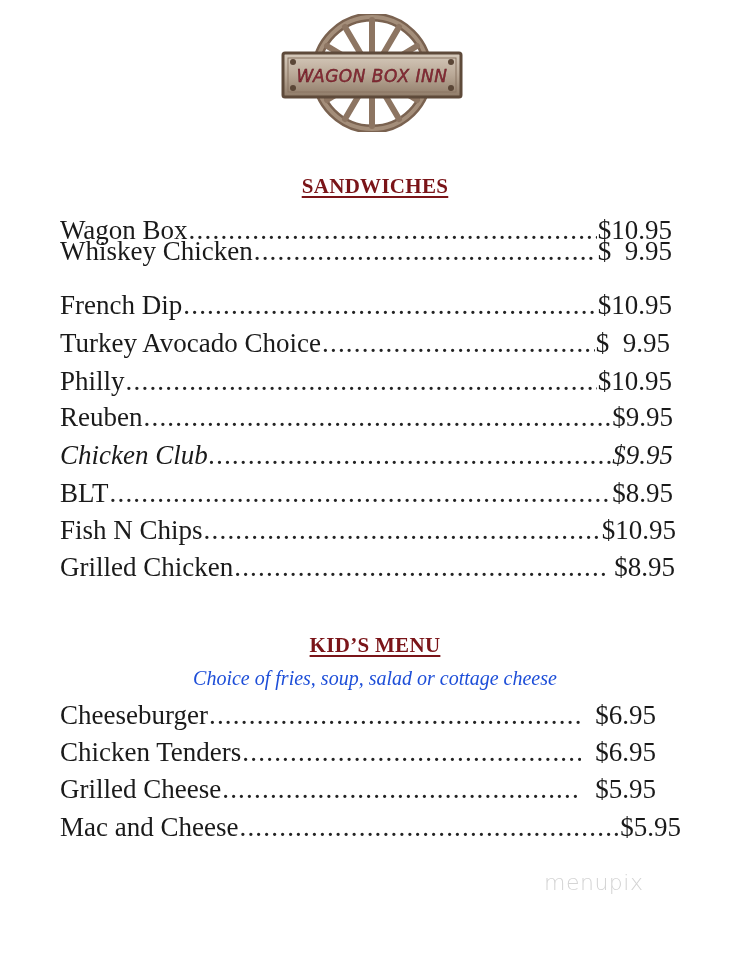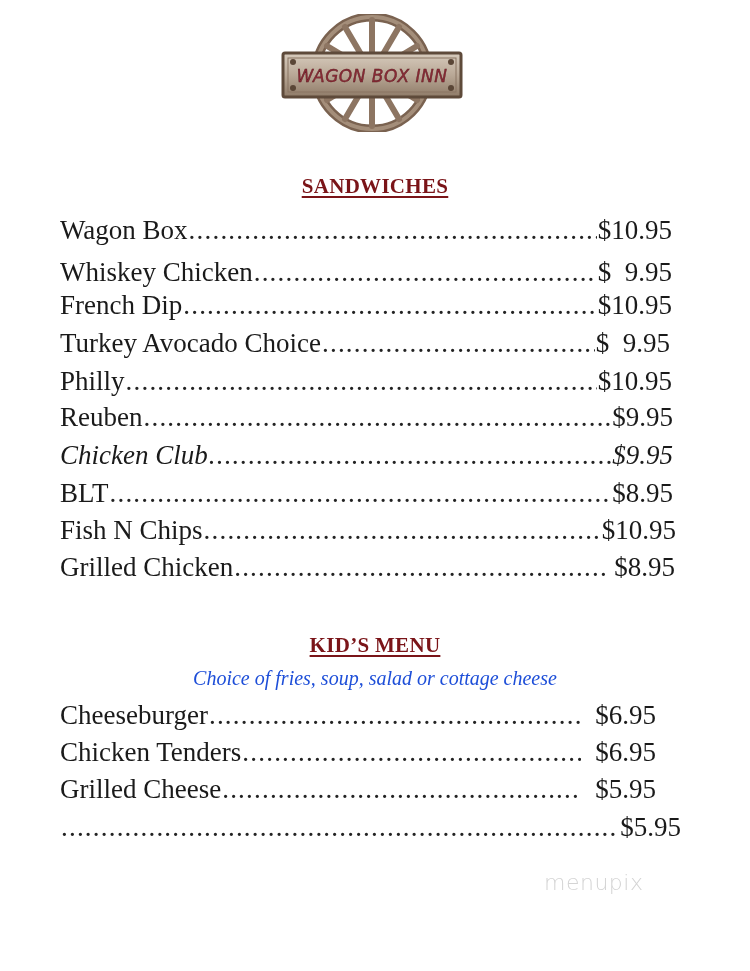--- a/index.html
+++ b/index.html
@@ -60,21 +60,21 @@
   </svg>
 </div>
 
 <div class="section-title" style="top:174px;">SANDWICHES</div>
 
 <div class="row" style="top:215px; width:612px;">
   <span class="name">Wagon Box</span>
     <span class="dots"></span>
     <span class="price">$10.95</span>
 </div>
-<div class="row" style="top:257px; width:612px;">
+<div class="row" style="top:236px; width:612px;">
   <span class="name">Whiskey Chicken</span>
     <span class="dots"></span>
     <span class="price">$  9.95</span>
 </div>
 <div class="row" style="top:290px; width:612px;">
   <span class="name">French Dip</span>
     <span class="dots"></span>
     <span class="price">$10.95</span>
 </div>
 <div class="row" style="top:328px; width:610px;">
@@ -125,17 +125,18 @@
   <span class="name">Chicken Tenders</span>
     <span class="dots"></span>
     <span class="price">  $6.95</span>
 </div>
 <div class="row" style="top:774px; width:596px;">
   <span class="name">Grilled Cheese</span>
     <span class="dots"></span>
     <span class="price">  $5.95</span>
 </div>
 <div class="row" style="top:812px; width:621px;">
+  <span class="name">Mac and Cheese  </span>
     <span class="dots"></span>
     <span class="price">$5.95</span>
 </div>
 
 <div class="watermark">menupix</div>
 
 </body></html>

